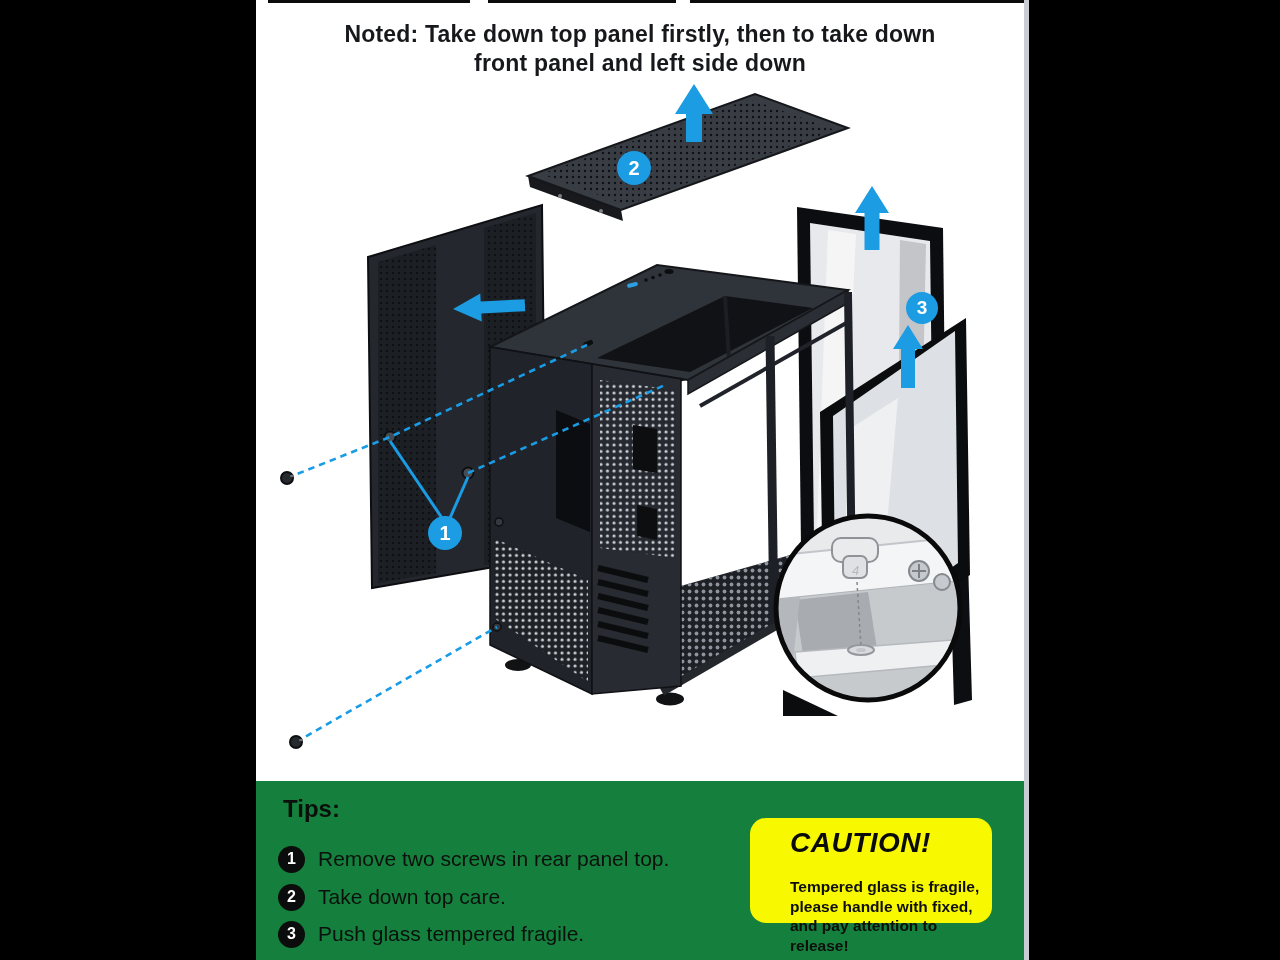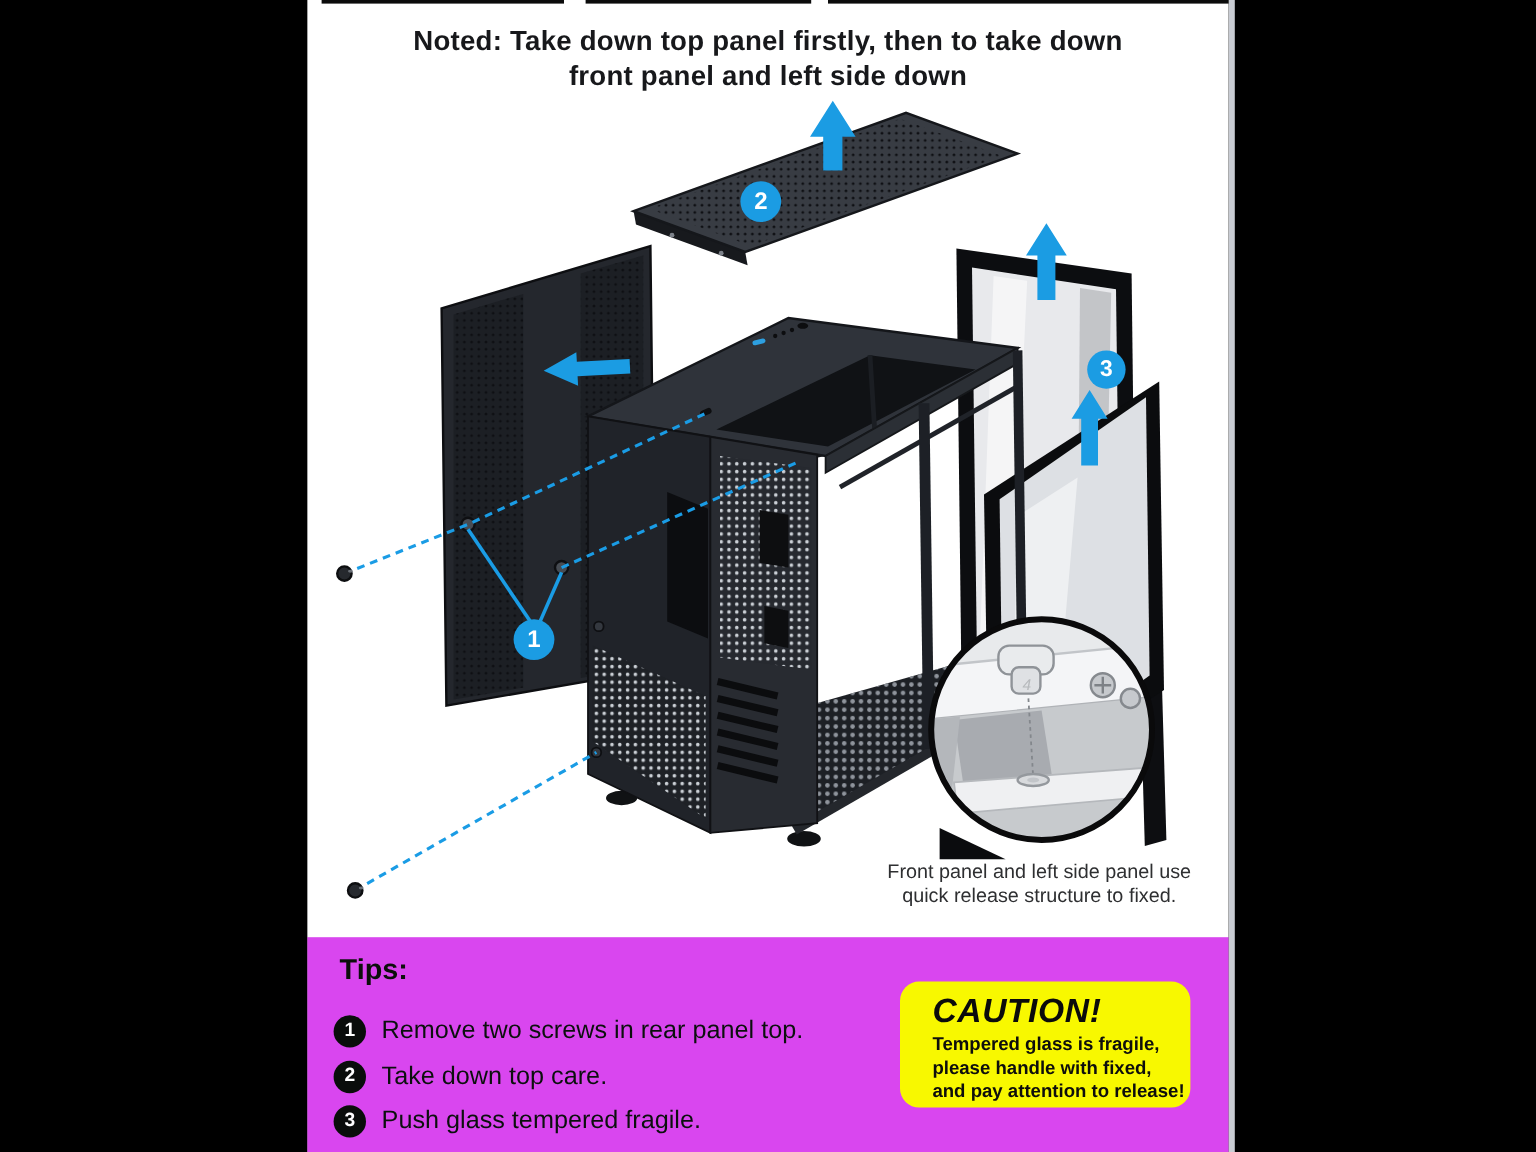--- a/index.html
+++ b/index.html
@@ -17,33 +17,33 @@
   .scene{position:absolute;left:0;top:0;z-index:5;}
 
   .badge{position:absolute;z-index:12;background:#1B9CE3;color:#fff;border-radius:50%;
          display:flex;align-items:center;justify-content:center;font-weight:700;}
   .badge.b34{width:34px;height:34px;font-size:20px;}
   .badge.b32{width:32px;height:32px;font-size:19px;}
 
   .inset-caption{position:absolute;left:736px;top:718px;width:260px;z-index:12;text-align:center;
                  color:#2e2f31;font-size:16.5px;line-height:19.5px;font-weight:400;}
 
-  .green{position:absolute;left:256px;top:781px;width:768px;height:179px;background:#d946ef;z-index:15;}
+  .green{position:absolute;left:256px;top:781px;width:768px;height:179px;background:#15803d;z-index:15;}
   .tips-heading{position:absolute;left:27px;top:14px;font-size:24px;font-weight:700;color:#0b0f0c;}
   .tip-row{position:absolute;left:22px;height:28px;display:flex;align-items:center;}
   .tip-row .num{width:27px;height:27px;border-radius:50%;background:#0a0d0b;color:#fff;
                 display:flex;align-items:center;justify-content:center;
                 font-size:16px;font-weight:700;margin-right:13px;flex:0 0 27px;}
   .tip-row .txt{font-size:21px;font-weight:500;color:#0b100d;white-space:nowrap;}
   .caution{position:absolute;left:494px;top:37px;width:242px;height:105px;background:#F8F800;
-           border-radius:16px;box-sizing:border-box;padding:10px 0 0 27px;}
+           border-radius:16px;box-sizing:border-box;padding:10px 0 0 40px;}
   .caution-heading{font-size:28px;line-height:30px;font-weight:800;font-style:italic;
                    color:#0b0b0b;letter-spacing:.5px;margin:0;}
   .caution-line{font-size:15.5px;line-height:19.5px;font-weight:600;color:#0e0e0c;margin:0;}
-  .caution-line.first{margin-top:3px;}
+  .caution-line.first{margin-top:19px;}
 </style>
 </head>
 <body>
 
 <div class="stage">
   <div class="content-bg"></div>
 
   <div class="top-strip" style="left:268px;width:202px;"></div>
   <div class="top-strip" style="left:488px;width:188px;"></div>
   <div class="top-strip" style="left:690px;width:334px;"></div>
@@ -230,24 +230,20 @@
   <div class="badge b34" style="left:428px;top:516px;">
     <span>1</span>
   </div>
   <div class="badge b34" style="left:617px;top:151px;">
     <span>2</span>
   </div>
   <div class="badge b32" style="left:906px;top:292px;">
     <span>3</span>
   </div>
 
-  <div class="inset-caption">
-    <div>Front panel and left side panel use</div>
-    <div>quick release structure to fixed.</div>
-  </div>
 
   <div class="green">
     <div class="tips-heading">Tips:</div>
 
     <div class="tip-row" style="top:64px;">
       <span class="num">1</span>
       <span class="txt">Remove two screws in rear panel top.</span>
     </div>
     <div class="tip-row" style="top:102px;">
       <span class="num">2</span>

